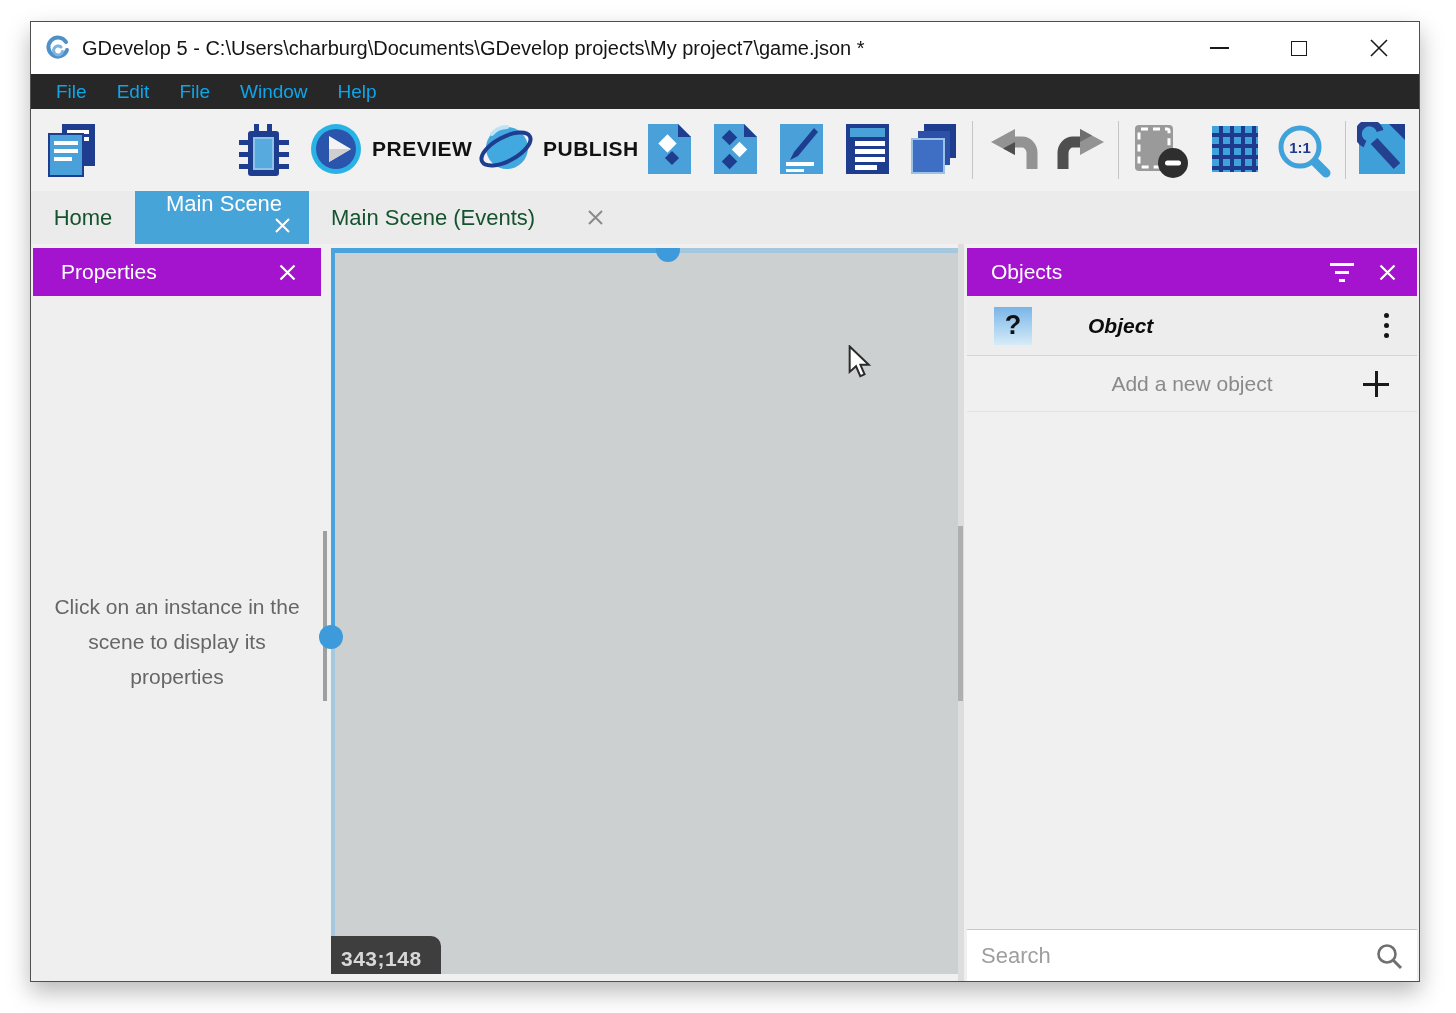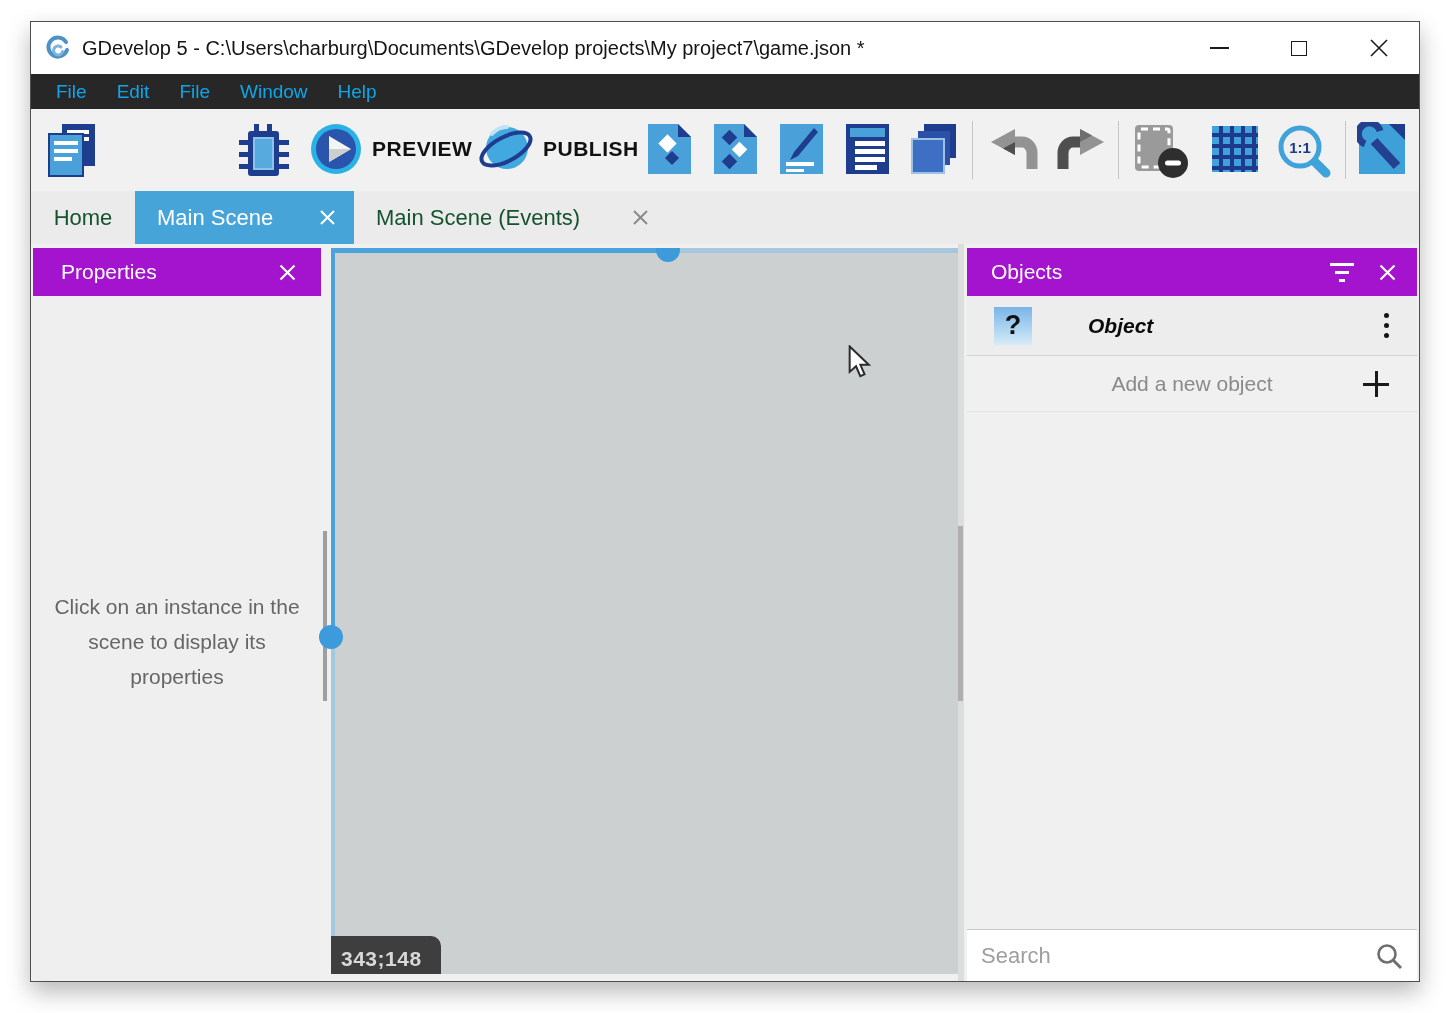--- a/index.html
+++ b/index.html
@@ -28,21 +28,21 @@
   .toolbar { height:82px; background:#f1f1f1; position:relative; flex:0 0 auto; }
   .tb { position:absolute; top:13px; }
   .tb-sep { position:absolute; top:12px; width:1px; height:58px; background:#c6c6c6; }
   .tb-group { display:flex; align-items:center; gap:9px; }
   .tb-label { font-size:21px; font-weight:600; color:#111; letter-spacing:.5px; }
 
   
   .tabbar { height:53px; background:#ebebeb; display:flex; flex:0 0 auto; }
   .tab { display:flex; align-items:center; justify-content:center; font-size:22px; color:#14532d; }
   .tab-home { width:104px; }
-  .tab-active { width:219px; background:#47A4D9; color:#fff; justify-content:flex-start; padding:0 18px 0 22px; }
+  .tab-active { width:174px; background:#47A4D9; color:#fff; justify-content:flex-start; padding:0 18px 0 22px;flex-direction:column; }
   .tab-events { width:313px; justify-content:flex-start; padding:0 18px 0 22px; }
   .tab .xwrap { margin-left:auto; display:flex; align-items:center; }
 
   
   .content { position:relative; flex:1; background:#f0f0f0; overflow:hidden; }
 
   
   .props { position:absolute; left:2px; top:4px; width:288px; bottom:0; background:#efefef; }
   .panel-head { height:48px; background:#A414CF; display:flex; align-items:center; color:#fff;gap:36px; }
   .props .panel-head { padding:0 24px 0 28px; }

